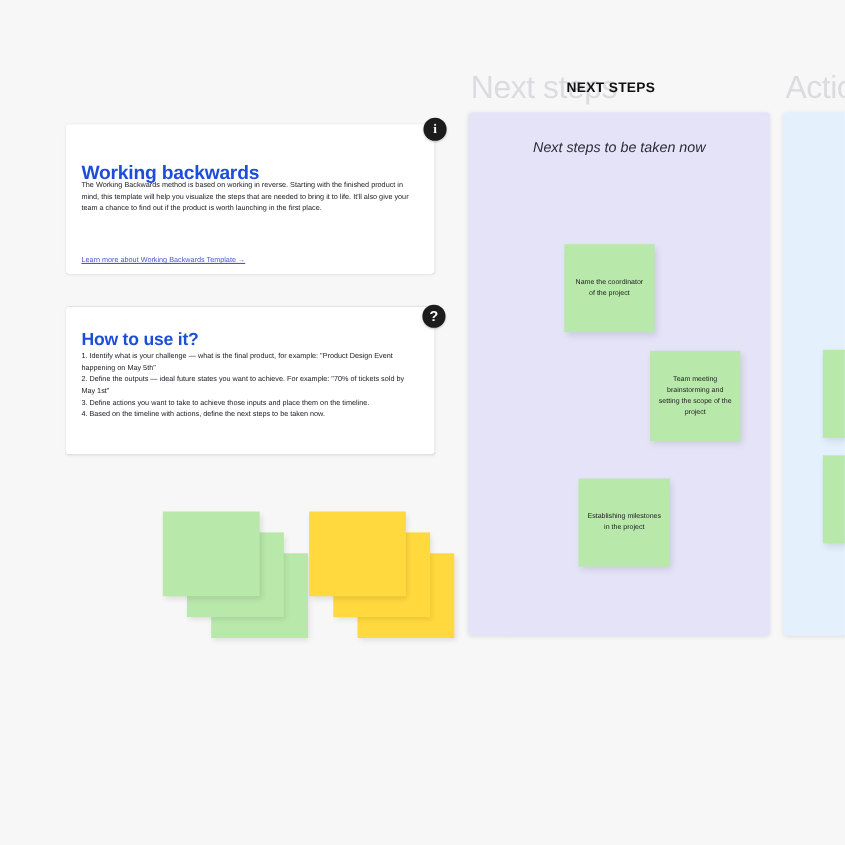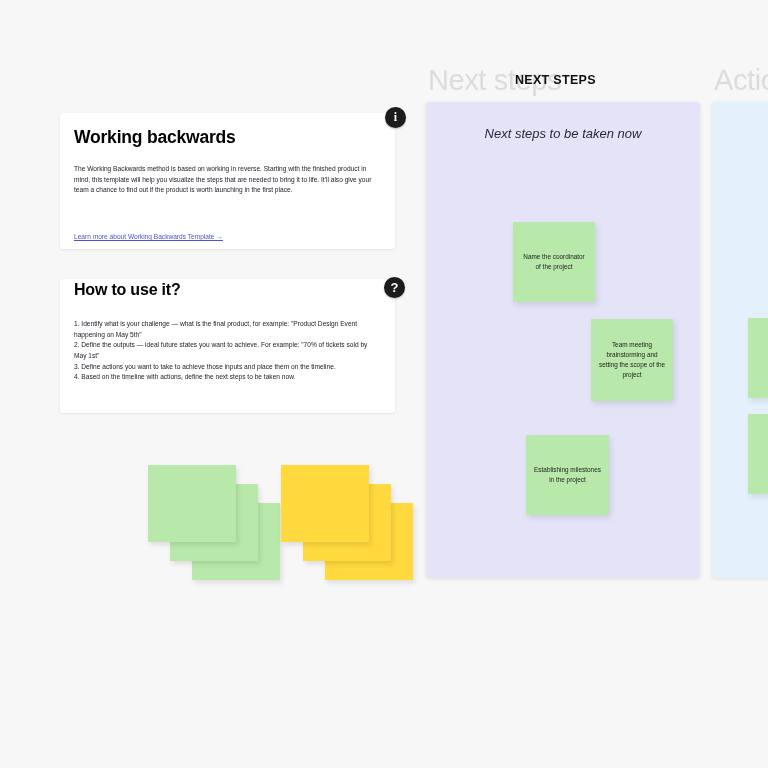--- a/index.html
+++ b/index.html
@@ -36,23 +36,24 @@
   #card-how-to-use {
     left: 60px;
     top: 279px;
     width: 335px;
     height: 134px;
   }
 
   .card-title {
     position: absolute;
     left: 14px;
-    color: #000000;
+    color: #1d4ed8;
     font-weight: bold;
     letter-spacing: -0.2px;
+    margin-top: 20px;
   }
   #wb-title {
     top: 14px;
     font-size: 17.5px;
   }
   #ht-title {
     top: 2px;
     font-size: 16px;
   }
 

